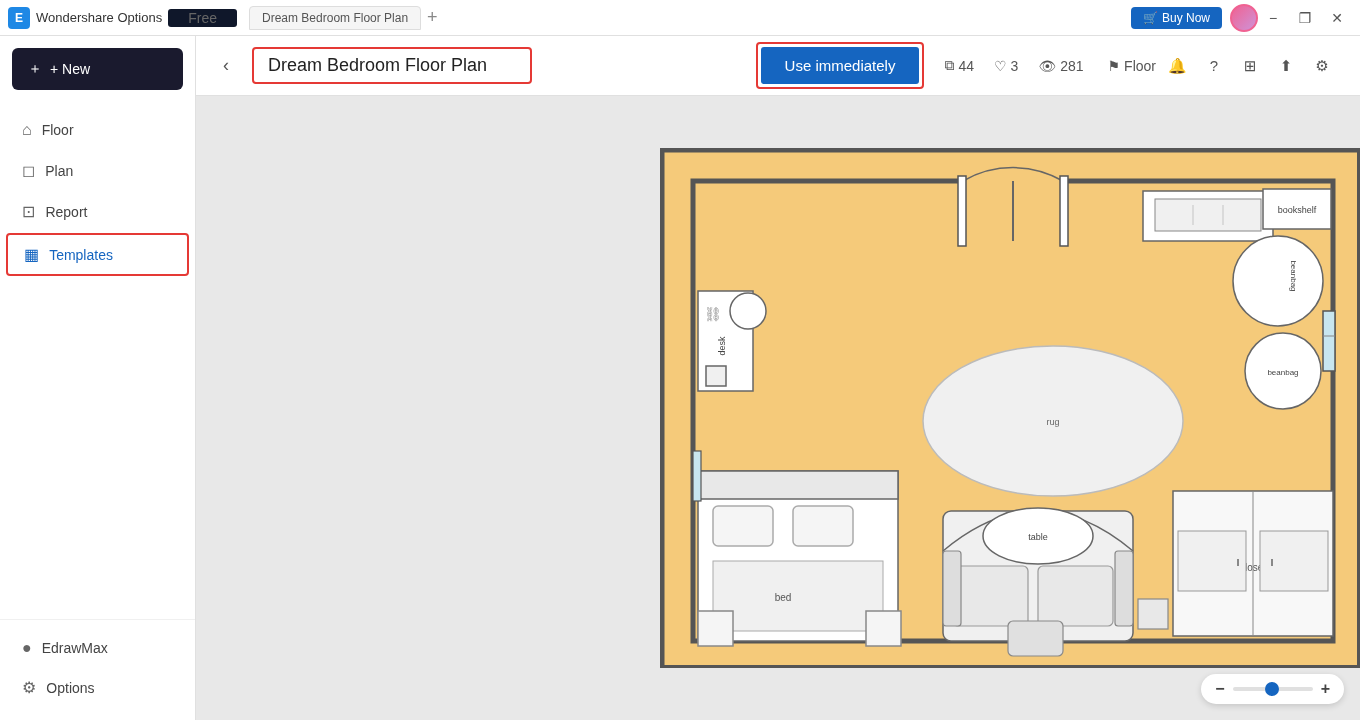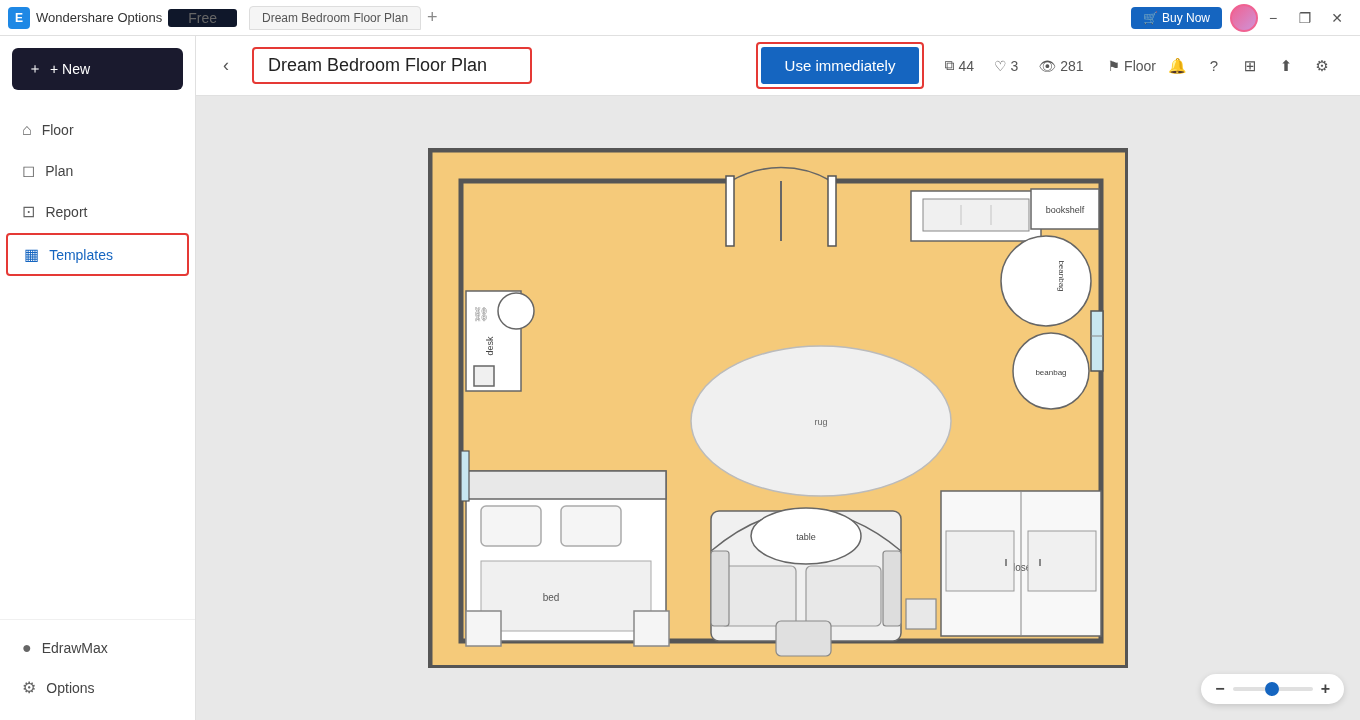--- a/index.html
+++ b/index.html
@@ -173,21 +173,21 @@
       font-size: 14px; color: #555; cursor: pointer;
       margin-left: 16px;
     }
 
     
     .diagram-area {
       flex: 1;
       background: #e8e8e8;
       display: flex;
       align-items: center;
-      justify-content: center;
+      justify-content: flex-end;
       overflow: hidden;
       position: relative;
     }
 
     
     .zoom-bar {
       position: absolute;
       bottom: 16px;
       right: 16px;
       background: #fff;

